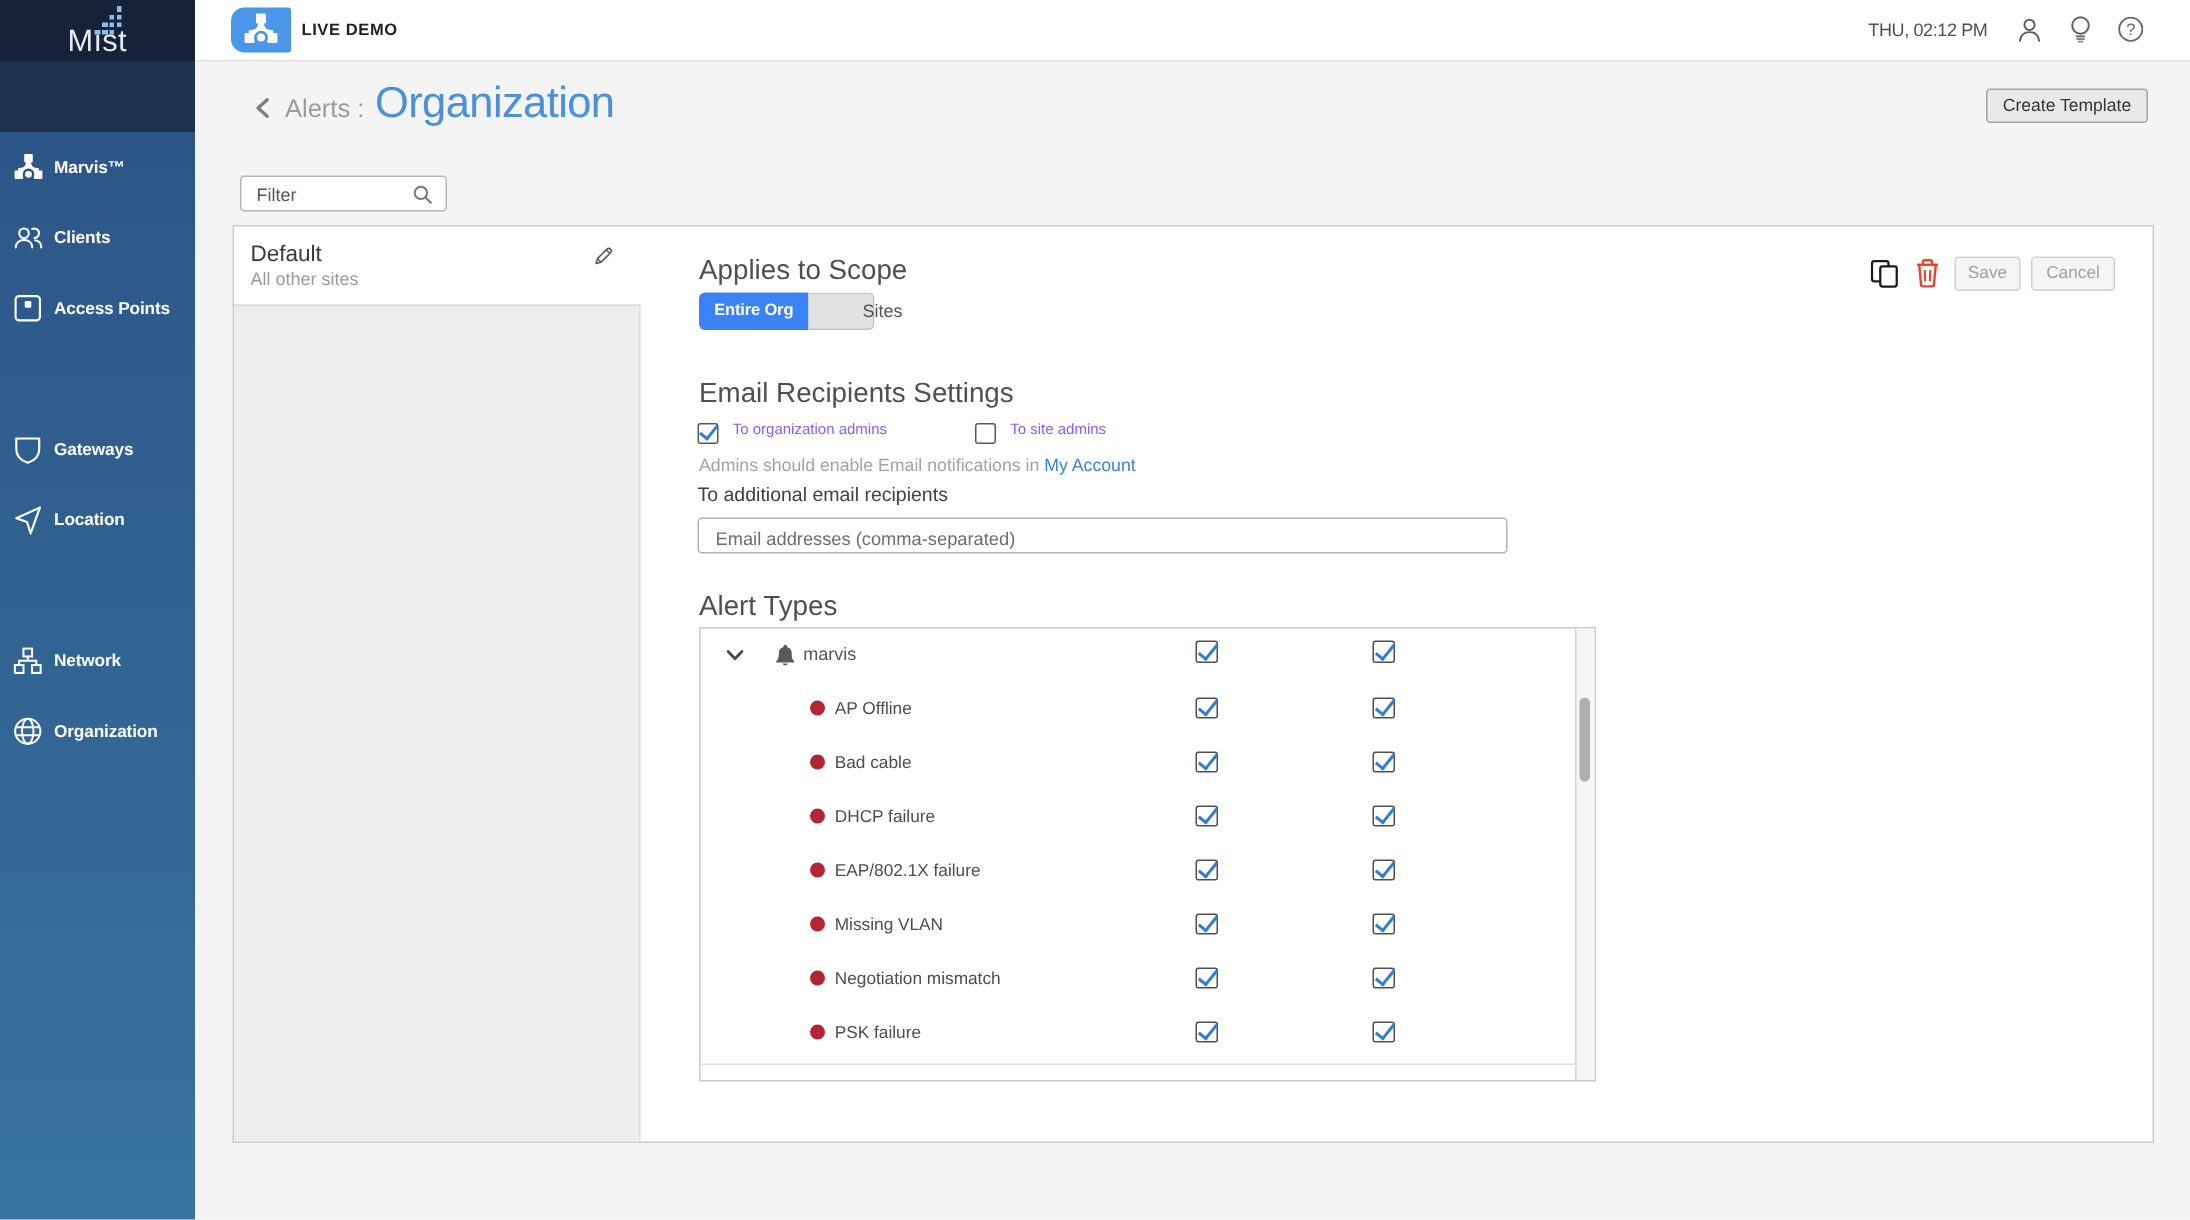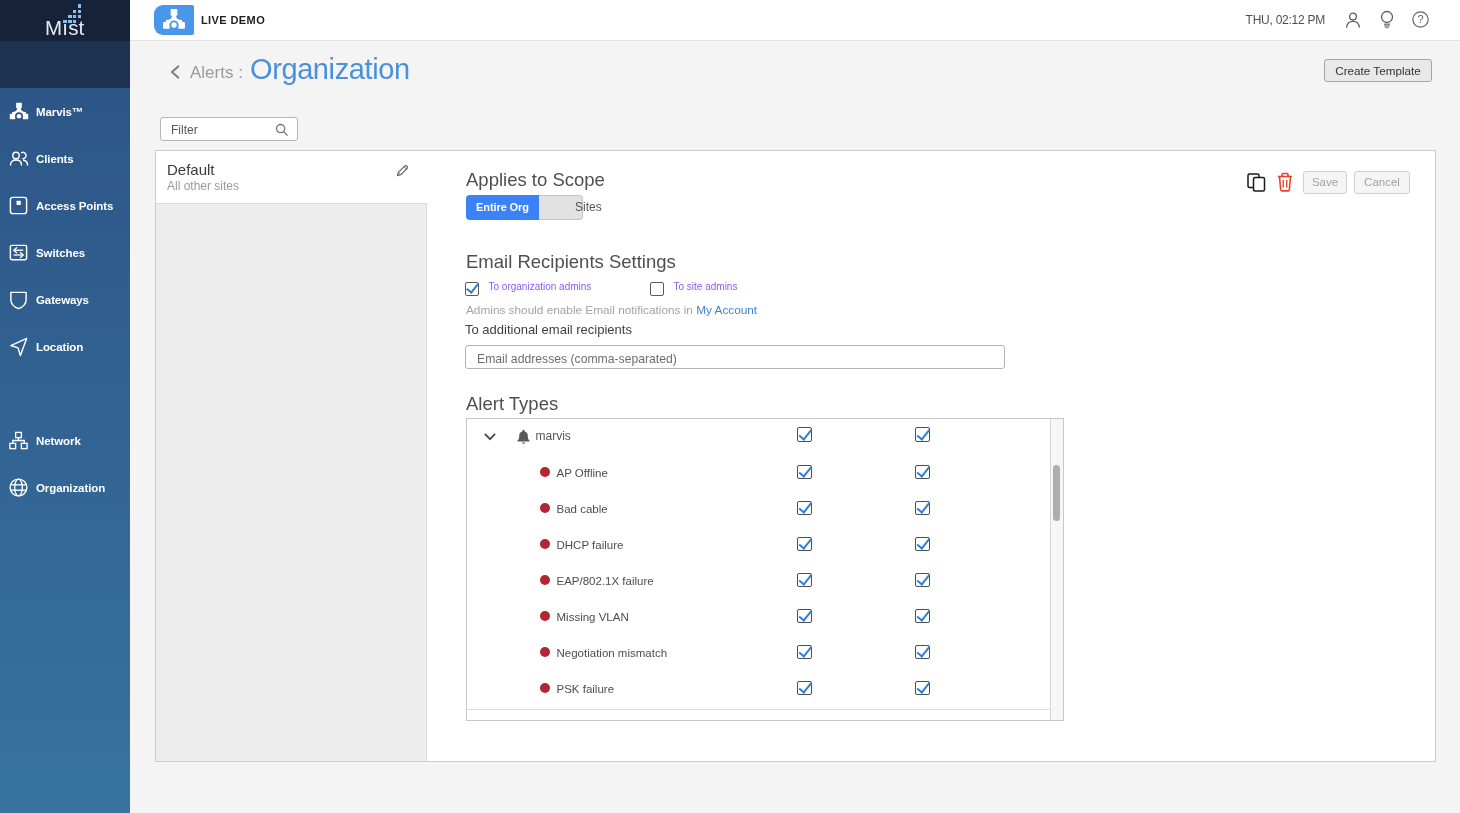--- a/index.html
+++ b/index.html
@@ -122,32 +122,20 @@
   <div class="nav-item" style="top:182px">
     <div class="nicon">
         <svg width="21" height="21" viewBox="0 0 22 22">
       <rect x="2.5" y="2.5" width="17" height="17" rx="2.5" fill="none" stroke="#fff" stroke-width="1.5"></rect>
       <rect x="8.9" y="6" width="4.6" height="4.6" rx="0.8" fill="#fff"></rect>
     </svg>
       </div>
     <div class="nlabel">Access Points</div>
   </div>
 
-  <div class="nav-item" style="top:229px">
-    <div class="nicon">
-        <svg width="21" height="21" viewBox="0 0 22 22">
-      <rect x="2.5" y="3.5" width="17" height="15" rx="1.5" fill="none" stroke="#fff" stroke-width="1.5"></rect>
-      <polyline points="9,6 6,8.6 9,11.2" fill="none" stroke="#fff" stroke-width="1.4" stroke-linejoin="round" stroke-linecap="round"></polyline>
-      <line x1="6.3" y1="8.6" x2="16" y2="8.6" stroke="#fff" stroke-width="1.4"></line>
-      <polyline points="13,11 16,13.6 13,16.2" fill="none" stroke="#fff" stroke-width="1.4" stroke-linejoin="round" stroke-linecap="round"></polyline>
-      <line x1="6" y1="13.6" x2="15.7" y2="13.6" stroke="#fff" stroke-width="1.4"></line>
-    </svg>
-      </div>
-    <div class="nlabel">Switches</div>
-  </div>
 
   <div class="nav-item" style="top:276px">
     <div class="nicon">
         <svg width="21" height="21" viewBox="0 0 22 22">
       <path d="M3 3.5 h16 v7.5 c0 5.5-3.6 8-8 9.5 c-4.4-1.5-8-4-8-9.5 Z" fill="none" stroke="#fff" stroke-width="1.5" stroke-linejoin="round"></path>
     </svg>
       </div>
     <div class="nlabel">Gateways</div>
   </div>
 

